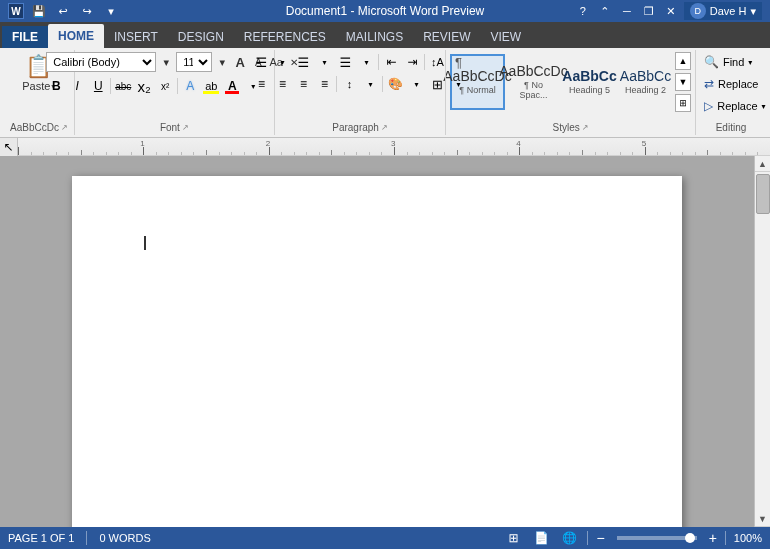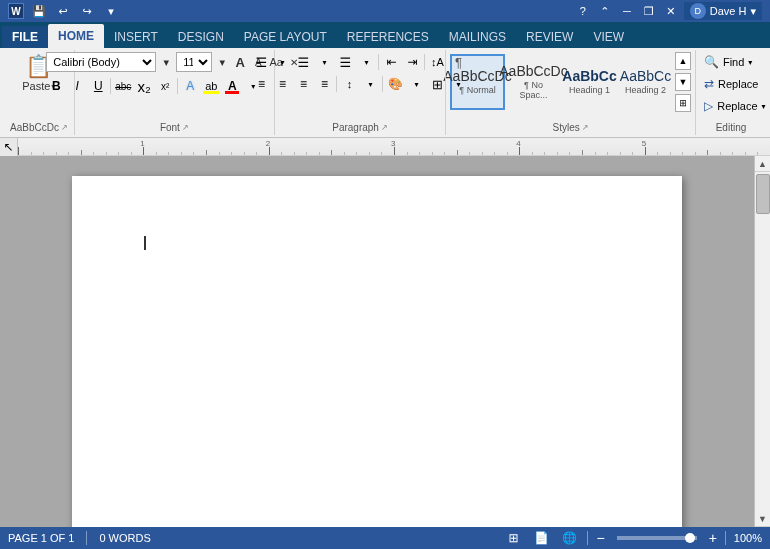--- a/index.html
+++ b/index.html
@@ -20,21 +20,21 @@
     #title-bar-center { position: absolute; left: 50%; transform: translateX(-50%); font-size: 12px; color: white; }
     #title-bar-right { display: flex; align-items: center; gap: 4px; margin-left: auto; }
     .title-btn { width: 18px; height: 18px; display: flex; align-items: center; justify-content: center; color: white; font-size: 11px; cursor: pointer; }
     .word-icon { width: 16px; height: 16px; background: #1a3a6b; color: white; font-size: 10px; font-weight: bold; display: flex; align-items: center; justify-content: center; border: 1px solid #4a7cc7; }
     .qs-btn { color: white; font-size: 11px; width: 18px; height: 18px; display: flex; align-items: center; justify-content: center; cursor: pointer; }
     #user-area { background: #1e4d8c; color: white; font-size: 11px; padding: 2px 6px; cursor: pointer; display: flex; align-items: center; gap: 4px; height: 18px; }
     .user-avatar { width: 16px; height: 16px; background: #4a7cc7; border-radius: 50%; display: flex; align-items: center; justify-content: center; font-size: 9px; }
 
     
     #ribbon-tabs {
-      background: #0c4a6e;
+      background: #404040;
       height: 26px;
       display: flex;
       align-items: flex-end;
       padding-left: 2px;
     }
     .ribbon-tab {
       padding: 4px 10px;
       font-size: 12px;
       color: #d0d8e8;
       cursor: pointer;
@@ -295,40 +295,40 @@
 <body>
 
 <div id="title-bar">
   <div id="title-bar-left">
     <div class="word-icon">W</div>
     <div class="qs-btn" title="Save">💾</div>
     <div class="qs-btn" title="Undo">↩</div>
     <div class="qs-btn" title="Redo">↪</div>
     <div class="qs-btn">▾</div>
   </div>
+  <div id="title-bar-center">Document1 - Microsoft Word Preview</div>
   <div id="title-bar-right">
     <div class="qs-btn">?</div>
     <div class="qs-btn">⌃</div>
     <div class="title-btn">─</div>
     <div class="title-btn">❐</div>
     <div class="title-btn close">✕</div>
     <div id="user-area">
       <div class="user-avatar">D</div>
       <span>Dave H</span>
       <span>▾</span>
     </div>
   </div>
 </div>
 
 <div id="ribbon-tabs">
   <div class="ribbon-tab file-tab">FILE</div>
   <div class="ribbon-tab active">HOME</div>
   <div class="ribbon-tab">INSERT</div>
   <div class="ribbon-tab">DESIGN</div>
-  <div class="ribbon-tab">PAGE LAYOUT</div>
   <div class="ribbon-tab">REFERENCES</div>
   <div class="ribbon-tab">MAILINGS</div>
   <div class="ribbon-tab">REVIEW</div>
   <div class="ribbon-tab">VIEW</div>
 </div>
 
 <div id="ribbon">
 
   <div class="ribbon-group" style="padding: 2px 6px;">
     <div class="ribbon-group-content">
@@ -438,21 +438,21 @@
         <div class="style-label">¶ Normal</div>
       </div>
 
       <div class="style-item">
         <div class="style-preview" style="font-size:14px;color:#333;">AaBbCcDc</div>
         <div class="style-label">¶ No Spac...</div>
       </div>
 
       <div class="style-item">
         <div class="style-preview" style="font-size:14px;color:#17375e;font-weight:bold;">AaBbCc</div>
-        <div class="style-label">Heading 1</div>
+        <div class="style-label">Heading 5</div>
       </div>
 
       <div class="style-item">
         <div class="style-preview" style="font-size:14px;color:#17375e;">AaBbCc</div>
         <div class="style-label">Heading 2</div>
       </div>
 
       <div class="styles-scroll">
         <div class="styles-scroll-btn">▲</div>
         <div class="styles-scroll-btn">▼</div>

